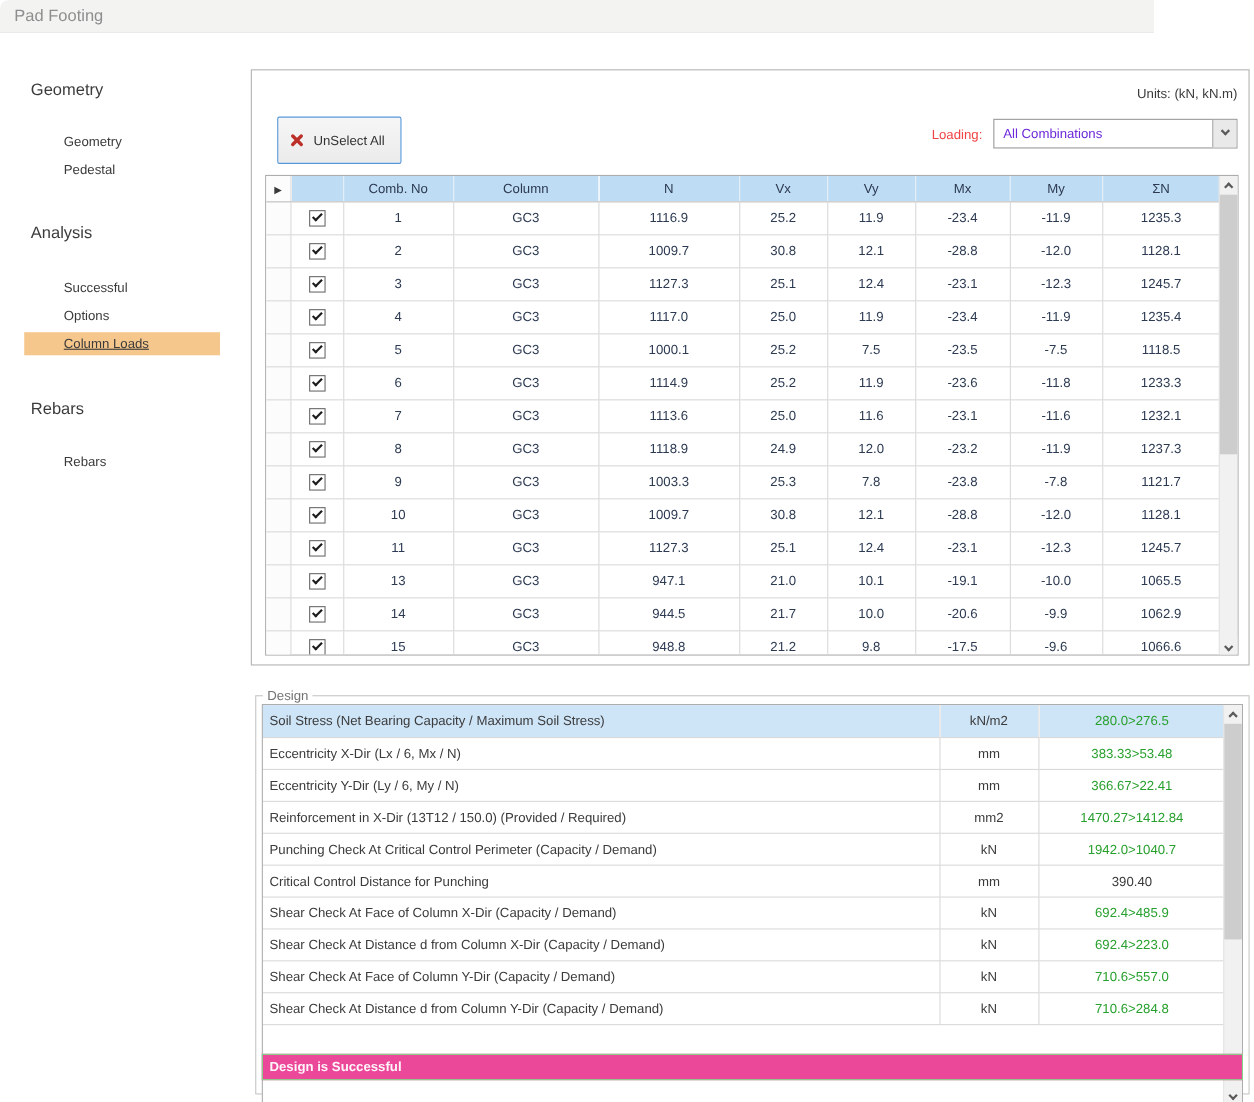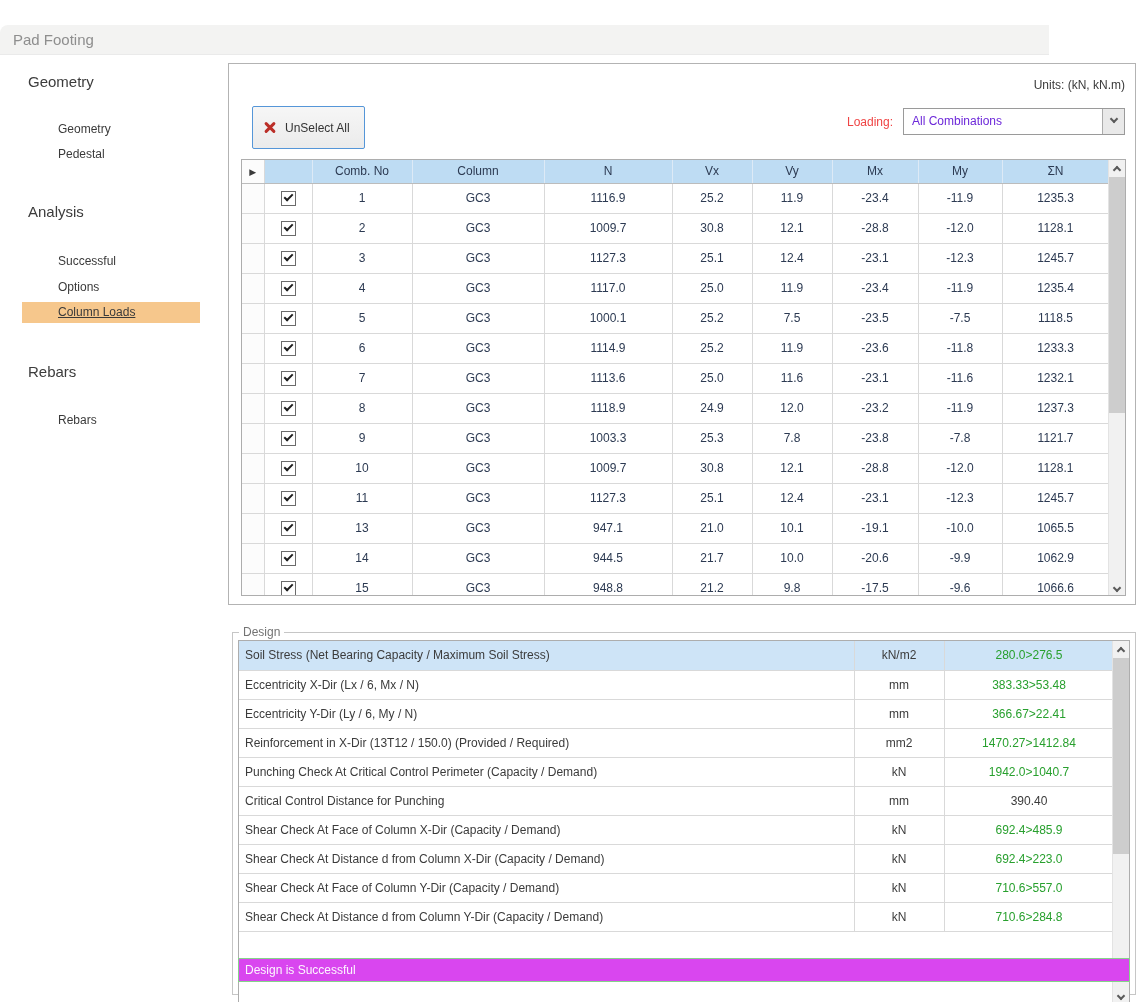--- a/index.html
+++ b/index.html
@@ -7,21 +7,20 @@
   body {
     position:relative; background:#ffffff;
     font-family:"Liberation Sans", sans-serif; color:#3a3a3a;
     overflow:hidden;
   }
   
   .titlebar {
     position:absolute; left:0; top:0; width:1049px; height:30px;
     background:#f3f3f2; border-bottom:1px solid #eaeaea;
     border-radius:8px 0 0 0;
-    margin-top:25px;
   }
   .titlebar .title {
     position:absolute; left:13px; top:0; line-height:30px;
     font-size:15px; color:#8e8e8e;
   }
   
   .side-title { position:absolute; font-size:15px; color:#3c3c3c; }
   .side-item  { position:absolute; font-size:12px; color:#3a3a3a; cursor:default; }
   .side-item.active {
     background:#F6C78C; padding:3px 0 4px 36px; width:178px;
@@ -117,22 +116,22 @@
     height:29px; font-size:12px; color:#3b3b3b;
     border-right:1px solid #d9d9d9; border-bottom:1px solid #d9d9d9;
   }
   #design-grid td.d-label { padding-left:6px; text-align:left; }
   #design-grid td.d-unit, #design-grid td.d-value { text-align:center; }
   #design-grid td.d-value.ok { color:#28A02E; }
   #design-grid tr.selected td { background:#CEE4F7; }
 
   .banner {
     position:absolute; left:5px; top:325px; width:892px; height:24px;
-    background:#d946ef; border:1px solid #85d489;
-    font-size:12px; color:rgba(255,255,255,.95); line-height:22px; padding-left:6px;
+    background:#ec4899; border:1px solid #85d489;
+    font-size:12px; color:rgba(255,255,255,.95); line-height:22px; padding-left:6px;font-weight:bold;
   }
 </style>
 </head>
 <body>
 
 <div class="titlebar">
   <span class="title">Pad Footing</span>
 </div>
 
 <div>

